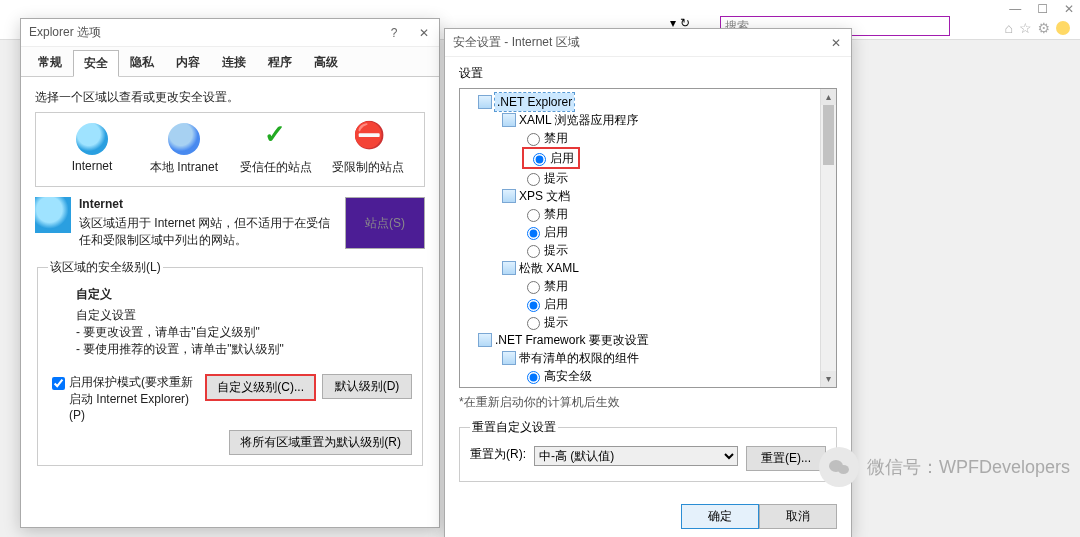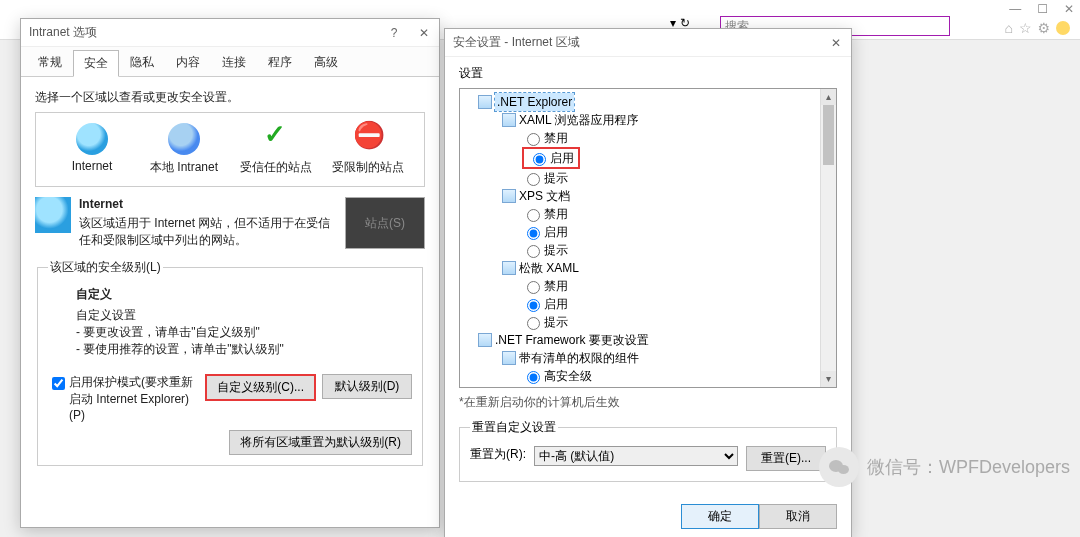--- a/index.html
+++ b/index.html
@@ -14,36 +14,36 @@
   .bg-window .search { position:absolute; top:16px; left:720px; width:230px; height:20px; border:1px solid #a21caf; background:#fff; padding:1px 4px; color:#888;}
   .smile { width:14px; height:14px; border-radius:50%; background:#ffd966; display:inline-block; }
 
   .dialog { position:absolute; background:#fff; border:1px solid #aaa; box-shadow:0 4px 16px rgba(0,0,0,0.2); }
   .titlebar { height:28px; background:#fff; border-bottom:1px solid #eee; display:flex; align-items:center; padding:0 8px; position:relative; color:#555;}
   .titlebar .controls { position:absolute; right:0; top:0; height:28px; display:flex; }
   .titlebar .controls div { width:30px; height:28px; display:flex; align-items:center; justify-content:center; color:#666; }
 
   
   #dlg-options { left:20px; top:18px; width:420px; height:510px; }
-  .tabstrip { display:flex; border-bottom:1px solid #ccc; padding:2px 6px 0 6px; background:#fcfcfc;}
+  .tabstrip { display:flex; border-bottom:1px solid #ccc; padding:2px 6px 0 6px; background:#fcfcfc;font-weight:bold;}
   .tab { padding:4px 10px; border:1px solid transparent; margin-right:0; color:#333; }
   .tab.active { background:#fff; border:1px solid #bbb; border-bottom:1px solid #fff; position:relative; top:1px;}
   .opt-body { padding:8px 14px; color:#222; }
   .zone-box { border:1px solid #ccc; padding:10px; display:flex; justify-content:space-around; margin-bottom:10px;}
   .zone-item { text-align:center; width:80px; }
   .zone-item .zic { width:32px; height:32px; margin:0 auto 4px auto; border-radius:50%; }
   .globe { background: radial-gradient(circle at 40% 35%, #9fe3ff 0 40%, #2a9fe0 60% 100%); }
   .check { background:#fff; position:relative;}
   .check::after{content:"✓";color:#22aa22;font-size:26px;font-weight:bold;position:absolute;left:4px;top:-4px;}
   .restrict { background:#fff; position:relative;}
   .restrict::after{content:"⛔";font-size:26px;position:absolute;left:1px;top:-3px;}
   .desc-row { display:flex; gap:8px; margin-bottom:10px;}
   .desc-row .zic{width:36px;height:36px;}
   .btn { background:#e1e1e1; border:1px solid #adadad; padding:3px 10px; min-width:80px; text-align:center; }
-  .btn:disabled, .btn.disabled { color:#8a8a8a; background:#404040;}
+  .btn:disabled, .btn.disabled { color:#8a8a8a; background:#4c1d95;}
   fieldset { border:1px solid #ccc; padding:10px; margin-bottom:8px;}
   .redbox { border:2px solid #e63838; }
   input[type=checkbox]{ margin-right:4px; vertical-align:middle;}
   label{vertical-align:middle;}
 
   
   #dlg-sec { left:444px; top:28px; width:408px; height:510px; }
   .tree-panel { border:1px solid #999; margin:6px 14px 4px 14px; height:300px; position:relative; background:#fff; overflow:hidden;}
   .tree { padding:4px 4px 4px 6px; line-height:18px; color:#000; height:100%; overflow:hidden;}
   .tree .node { white-space:nowrap; }
@@ -83,21 +83,21 @@
   <div class="iconrow">
     <span>⌂</span>
     <span>☆</span>
     <span>⚙</span>
     <span class="smile"></span>
   </div>
 </div>
 
 <div id="dlg-options" class="dialog">
   <div class="titlebar">
-    <span>Intranet 选项</span>
+    <span>Explorer 选项</span>
     <div class="controls">
       <div>?</div>
       <div>✕</div>
     </div>
   </div>
   <div class="tabstrip">
     <div class="tab">常规</div>
     <div class="tab active">安全</div>
     <div class="tab">隐私</div>
     <div class="tab">内容</div>

